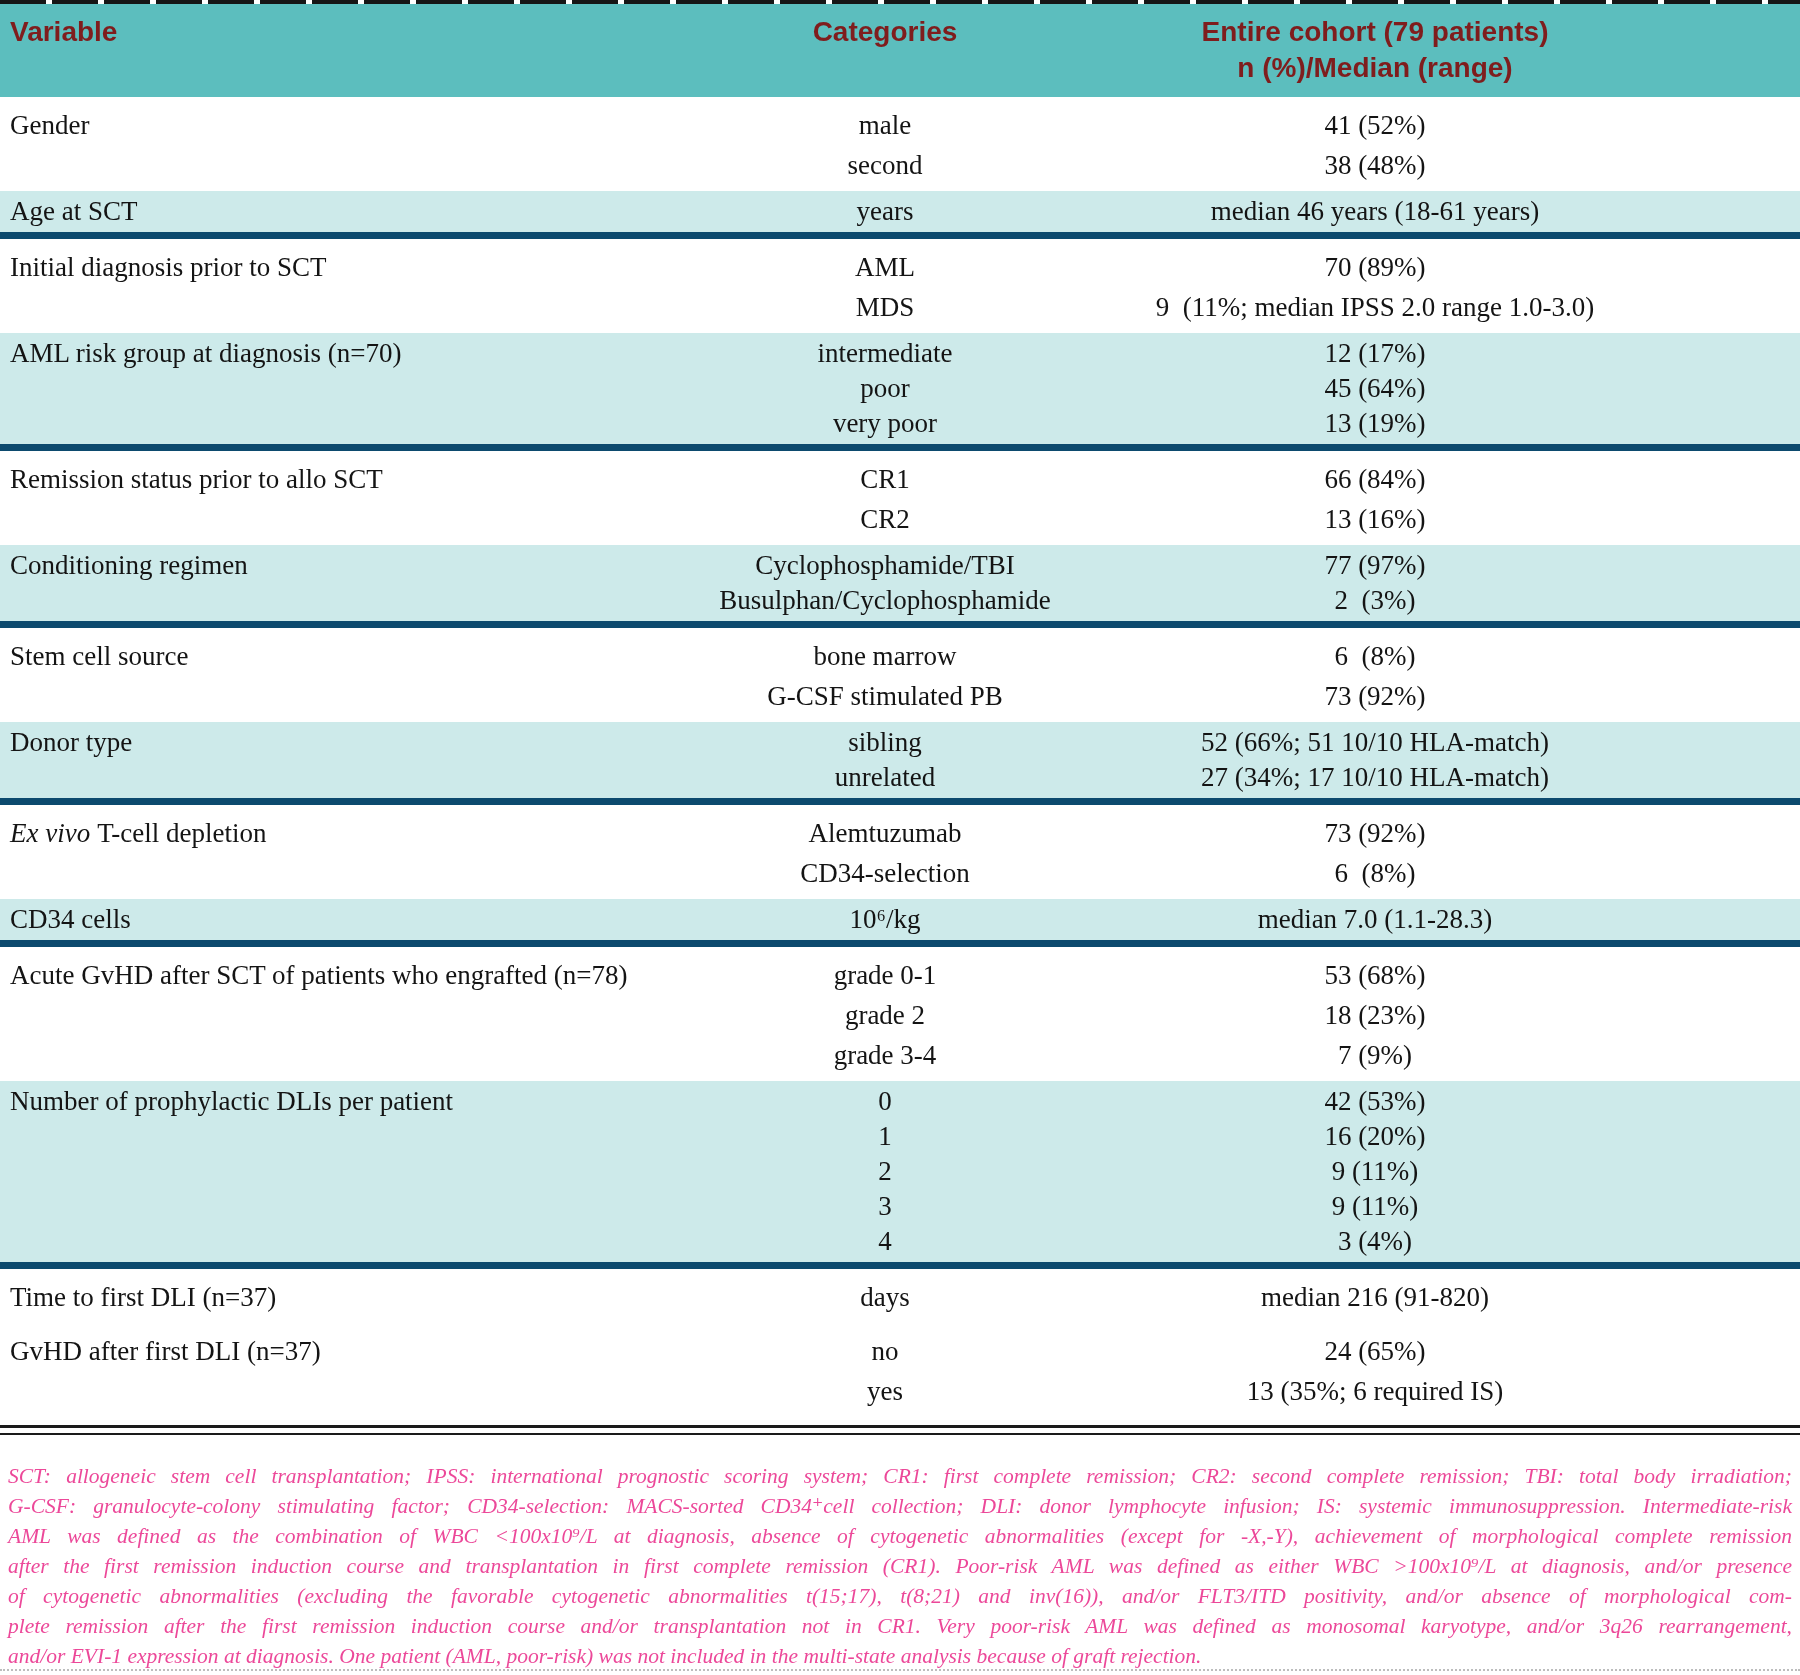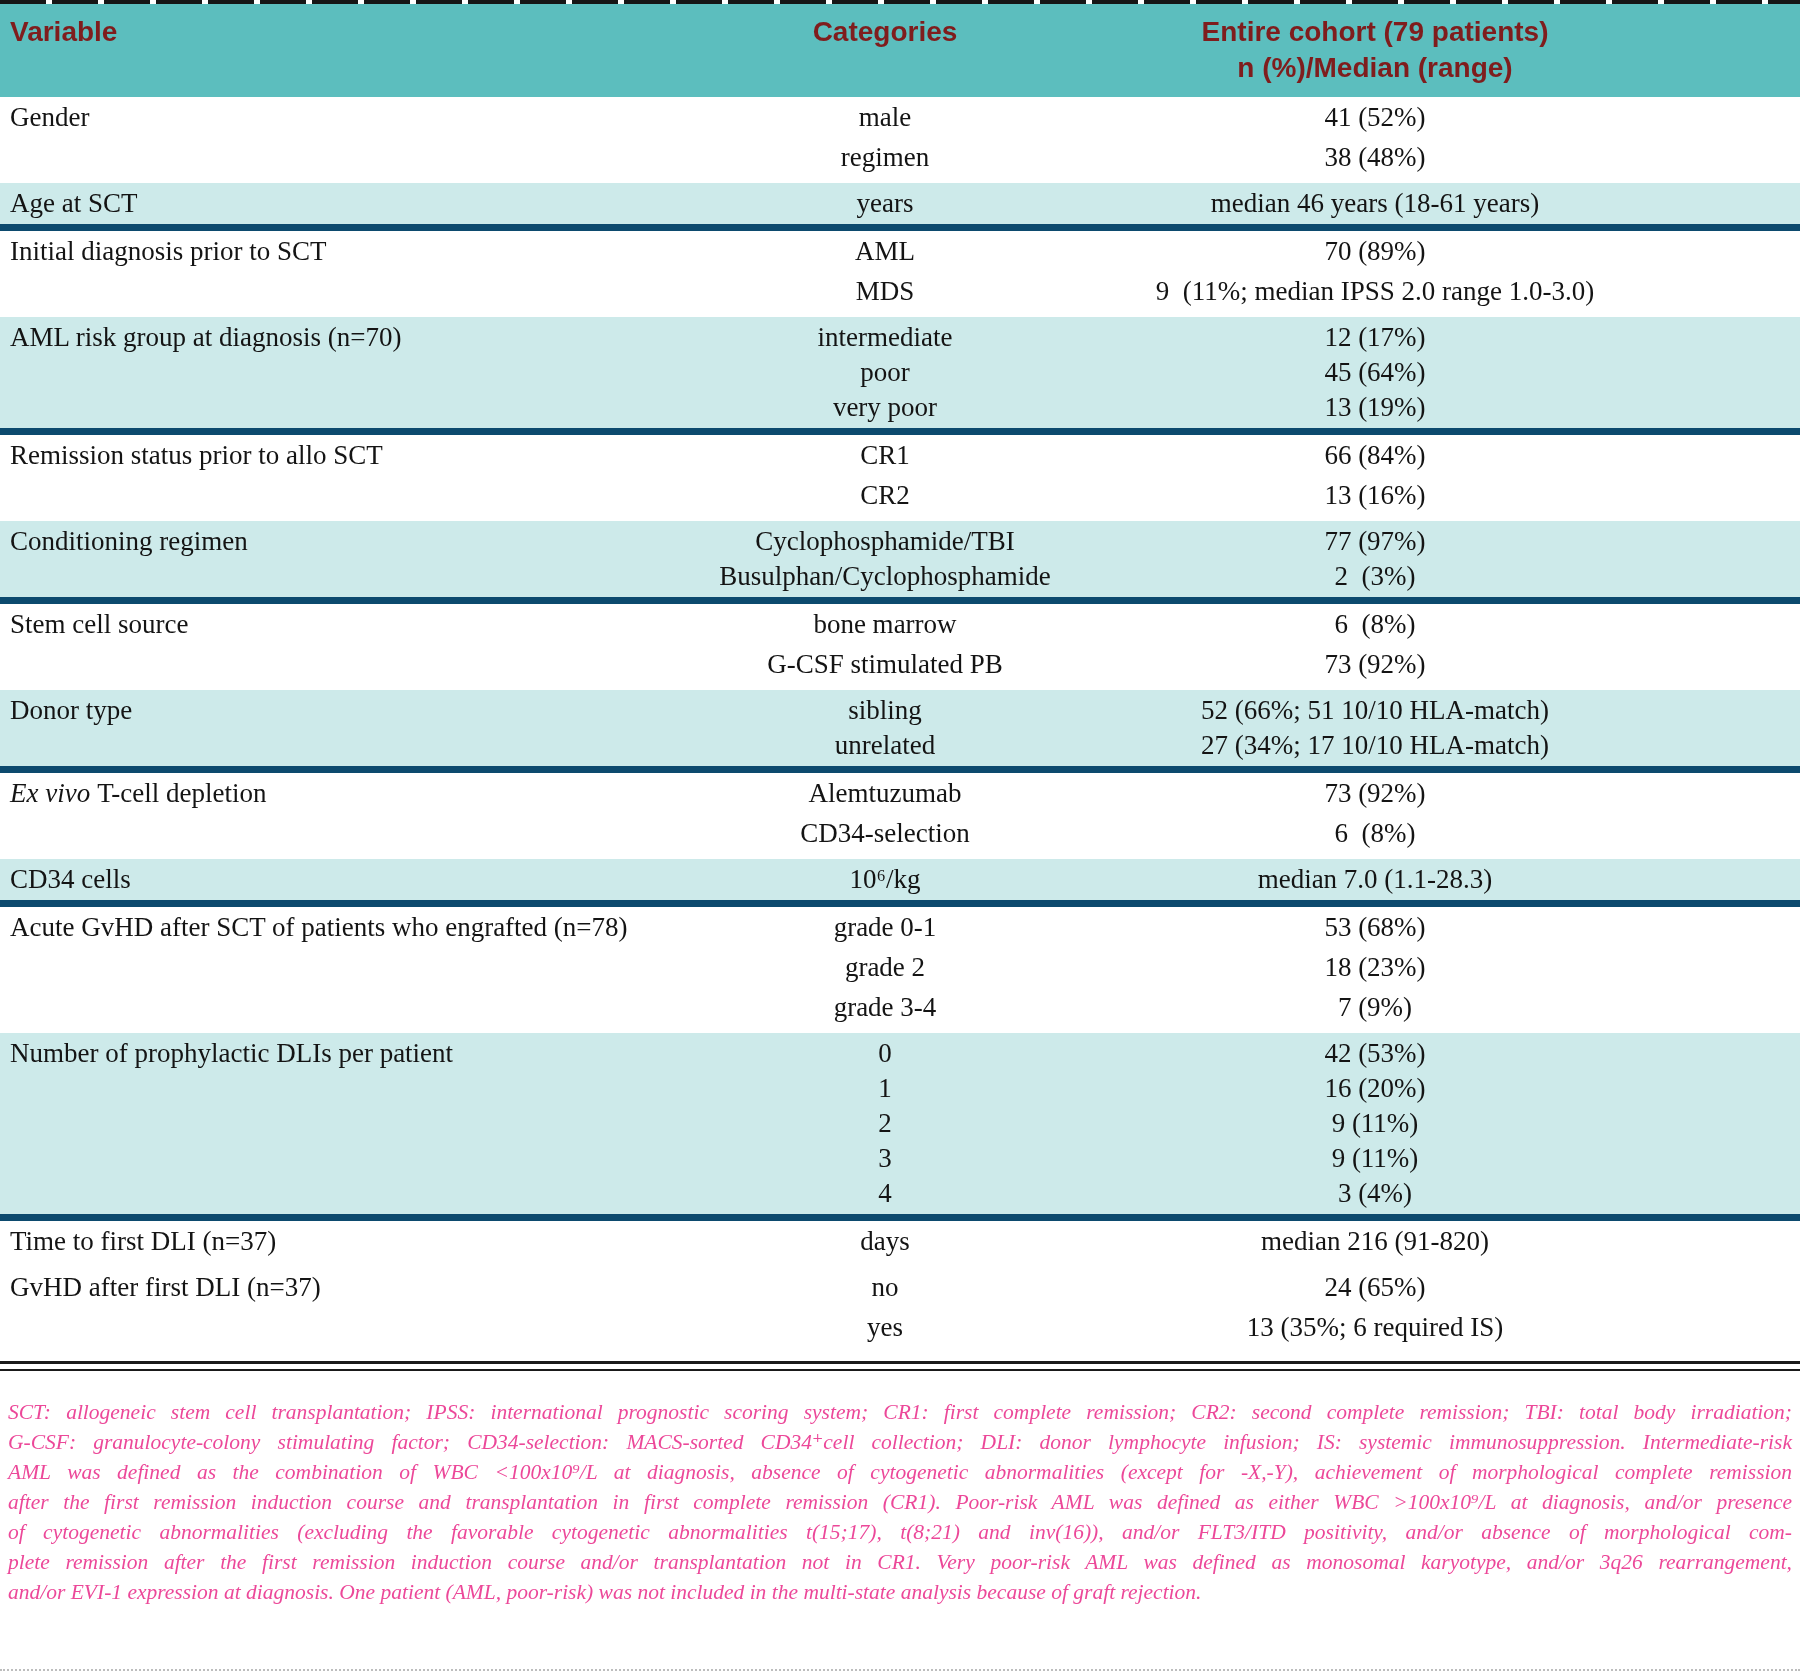--- a/index.html
+++ b/index.html
@@ -34,21 +34,21 @@
   .th-cohort { text-align:center; align-self:start; }
 
   .row { font-size:27px; }
   .row .var { padding-left:10px; }
   .row .var em { font-style:italic; }
   .row .var em:empty { display:none; }
   .row .var em:not(:empty) { margin-right:7px;margin-top:24px; }
   .cell-cat, .cell-val { text-align:center; }
   .line { white-space:pre; }
 
-  .row.plain { padding:0 0 6px 0; }
+  .row.plain { padding:8px 0 6px 0; }
   .row.plain .line, .row.plain .var { line-height:40px; }
 
   .row.shaded {
     background:#cdeaea;
     border-bottom:7px solid #0c4a6e;
     padding:3px 0 3px 0;
   }
   .row.shaded .line, .row.shaded .var { line-height:35px; }
 
   .double-rule {
@@ -92,21 +92,21 @@
       <div>n (%)/Median (range)</div>
     </div>
     <div></div>
   </div>
 
   <div>
   <div class="grid row plain">
     <div class="var"><span>Gender</span></div>
     <div class="cell-cat">
           <div class="line">male</div>
-          <div class="line">regimen</div>
+          <div class="line">second</div>
         </div>
     <div class="cell-val">
           <div class="line">41 (52%)</div>
           <div class="line">38 (48%)</div>
         </div>
     <div></div>
   </div>
 
   <div class="grid row shaded">
     <div class="var"><span>Age at SCT</span></div>

